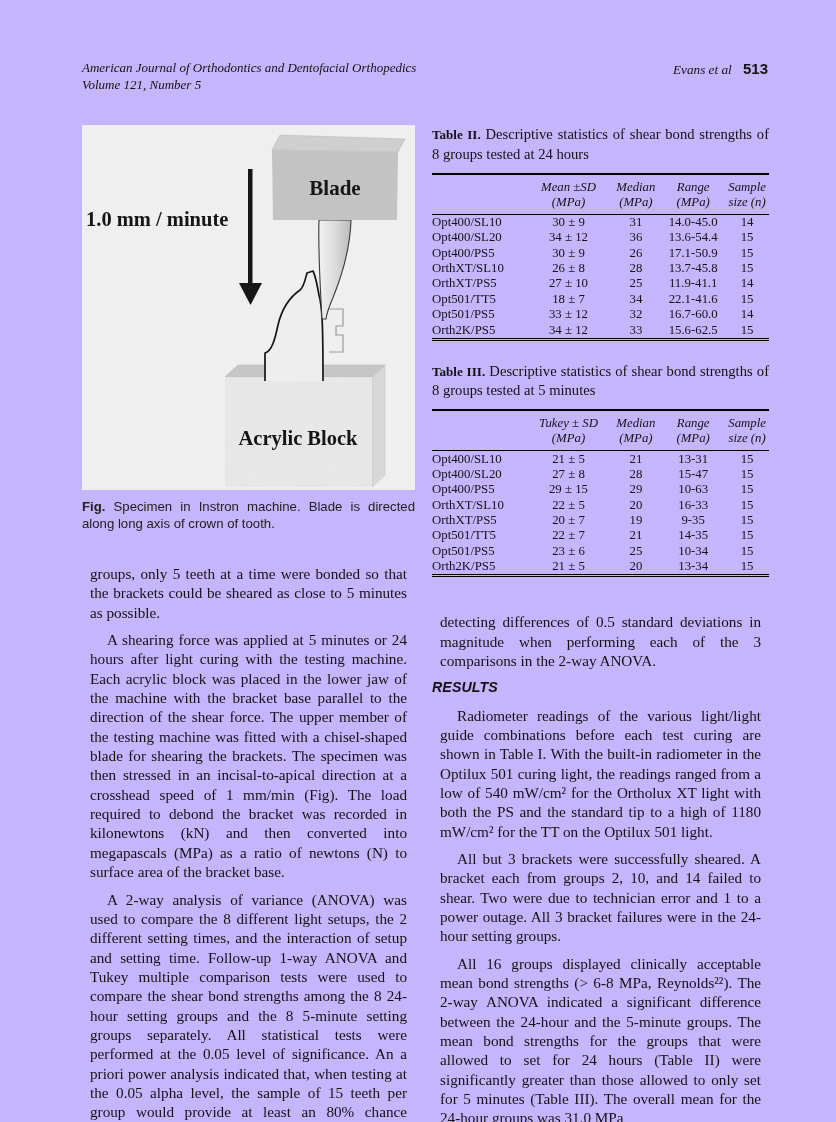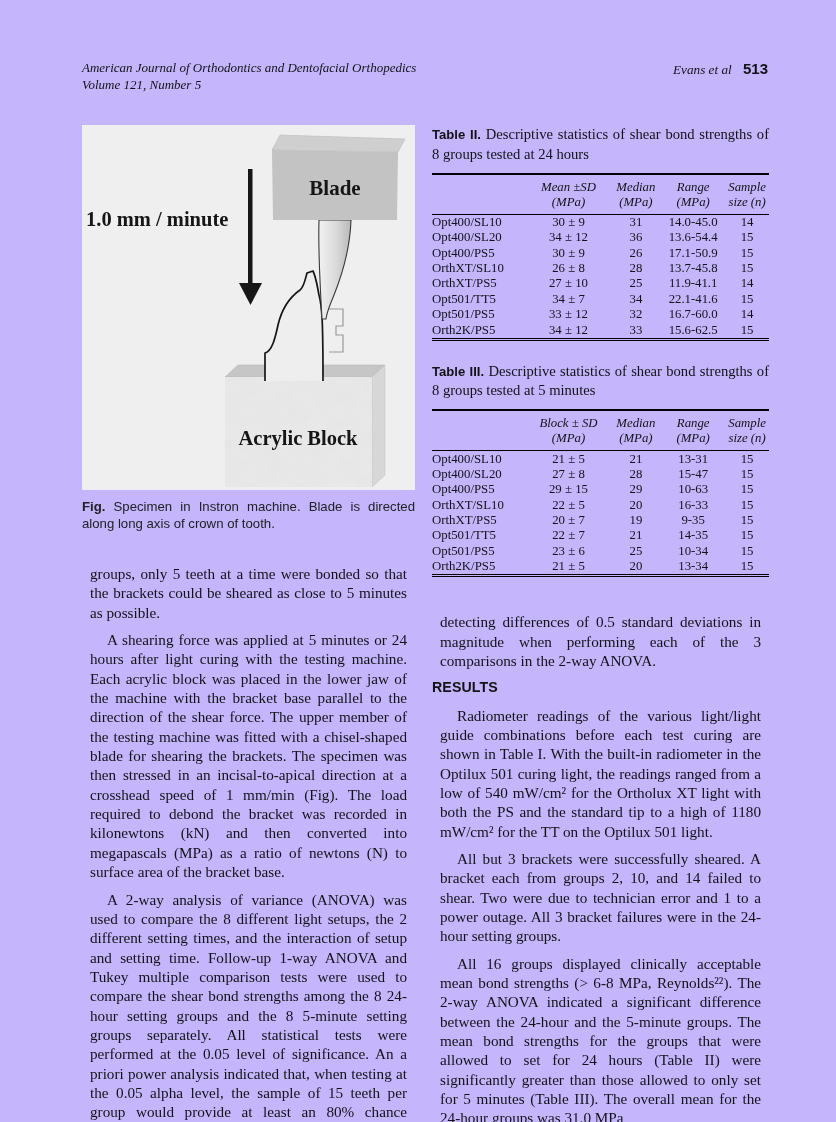--- a/index.html
+++ b/index.html
@@ -28,32 +28,32 @@
   .body-text p.indent { text-indent:17px; }
   .col-left-body { position:absolute; left:82px; top:556px; width:333px; }
   .subhead {
     font-family:"Liberation Sans",sans-serif; font-weight:bold; font-size:14.2px;
     margin:11px 0 7px 0; text-align:left; letter-spacing:0.1px;
   }
 
   
   .col-right { position:absolute; left:432px; top:125px; width:337px; }
   .tbl-title { font-size:14.6px; line-height:18.8px; margin:0 0 9px 0; text-align:justify; }
-  .tbl-title .lead { font-family:Liberation Sans, sans-serif; font-weight:bold; font-size:13.1px; }
+  .tbl-title .lead { font-family:Liberation Serif, serif; font-weight:bold; font-size:13.1px; }
   table.stats { width:100%; border-collapse:collapse; font-size:12.8px; border-top:2px solid #000; border-bottom:3px double #000; table-layout:fixed; }
   table.stats col.c-group { width:28%; } table.stats col.c-mean { width:25%; }
   table.stats col.c-median { width:15%; } table.stats col.c-range { width:19%; }
   table.stats col.c-n { width:13%; }
   table.stats thead th { font-style:italic; font-weight:normal; text-align:center; vertical-align:bottom; padding:5px 0 4px 0; border-bottom:1px solid #000; line-height:15px; }
   table.stats thead th .hl { display:block; }
   table.stats td { padding:0.4px 0; line-height:14.6px; }
   td.group { text-align:left; } td.c { text-align:center; }
   .tbl-gap { margin-top:21px; }
   .right-body { margin-top:35px; }
-  .results-head { margin-top:5px; }
+  .results-head { margin-top:5px;font-style:italic; }
 
   svg text { user-select:none; }
 </style>
 </head>
 <body>
 
 <div class="page">
 
   <div class="hdr-left">
     <div>American Journal of Orthodontics and Dentofacial Orthopedics</div>
@@ -189,21 +189,21 @@
           </tr>
           <tr>
             <td class="group">OrthXT/PS5</td>
             <td class="c">27 ± 10</td>
             <td class="c">25</td>
             <td class="c">11.9-41.1</td>
             <td class="c">14</td>
           </tr>
           <tr>
             <td class="group">Opt501/TT5</td>
-            <td class="c">34 ± 7</td>
+            <td class="c">18 ± 7</td>
             <td class="c">34</td>
             <td class="c">22.1-41.6</td>
             <td class="c">15</td>
           </tr>
           <tr>
             <td class="group">Opt501/PS5</td>
             <td class="c">33 ± 12</td>
             <td class="c">32</td>
             <td class="c">16.7-60.0</td>
             <td class="c">14</td>
@@ -227,21 +227,21 @@
           <col class="c-range">
           <col class="c-n">
         </colgroup>
       <thead>
         <tr>
           <th>
               <span class="hl"></span>
               <span class="hl"></span>
             </th>
           <th>
-              <span class="hl">Block ± SD</span>
+              <span class="hl">Tukey ± SD</span>
               <span class="hl">(MPa)</span>
             </th>
           <th>
               <span class="hl">Median</span>
               <span class="hl">(MPa)</span>
             </th>
           <th>
               <span class="hl">Range</span>
               <span class="hl">(MPa)</span>
             </th>

